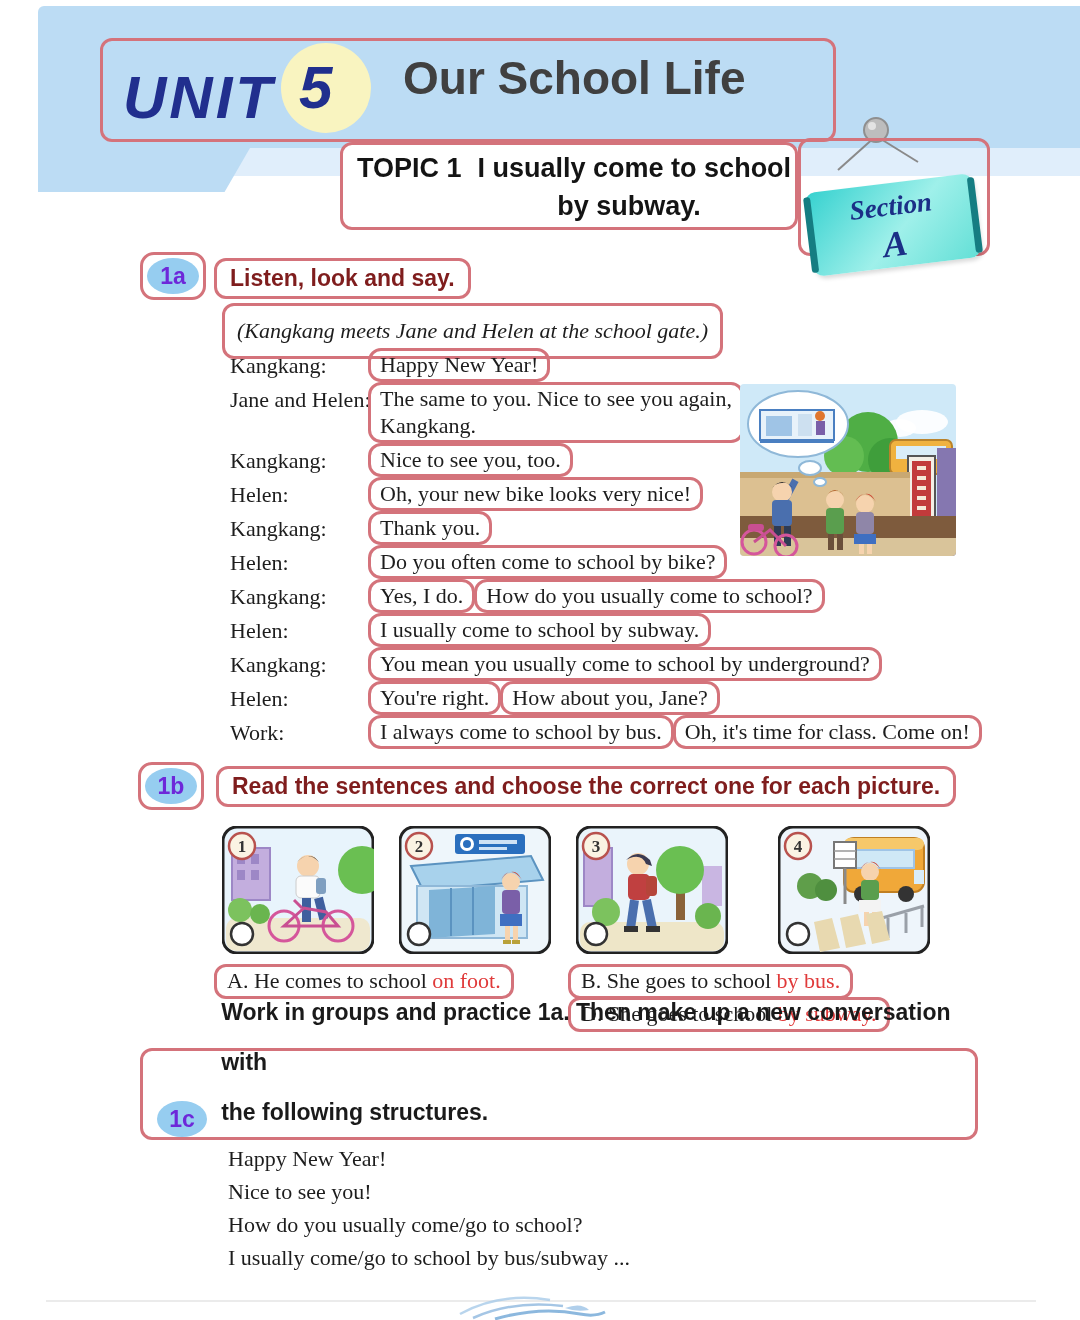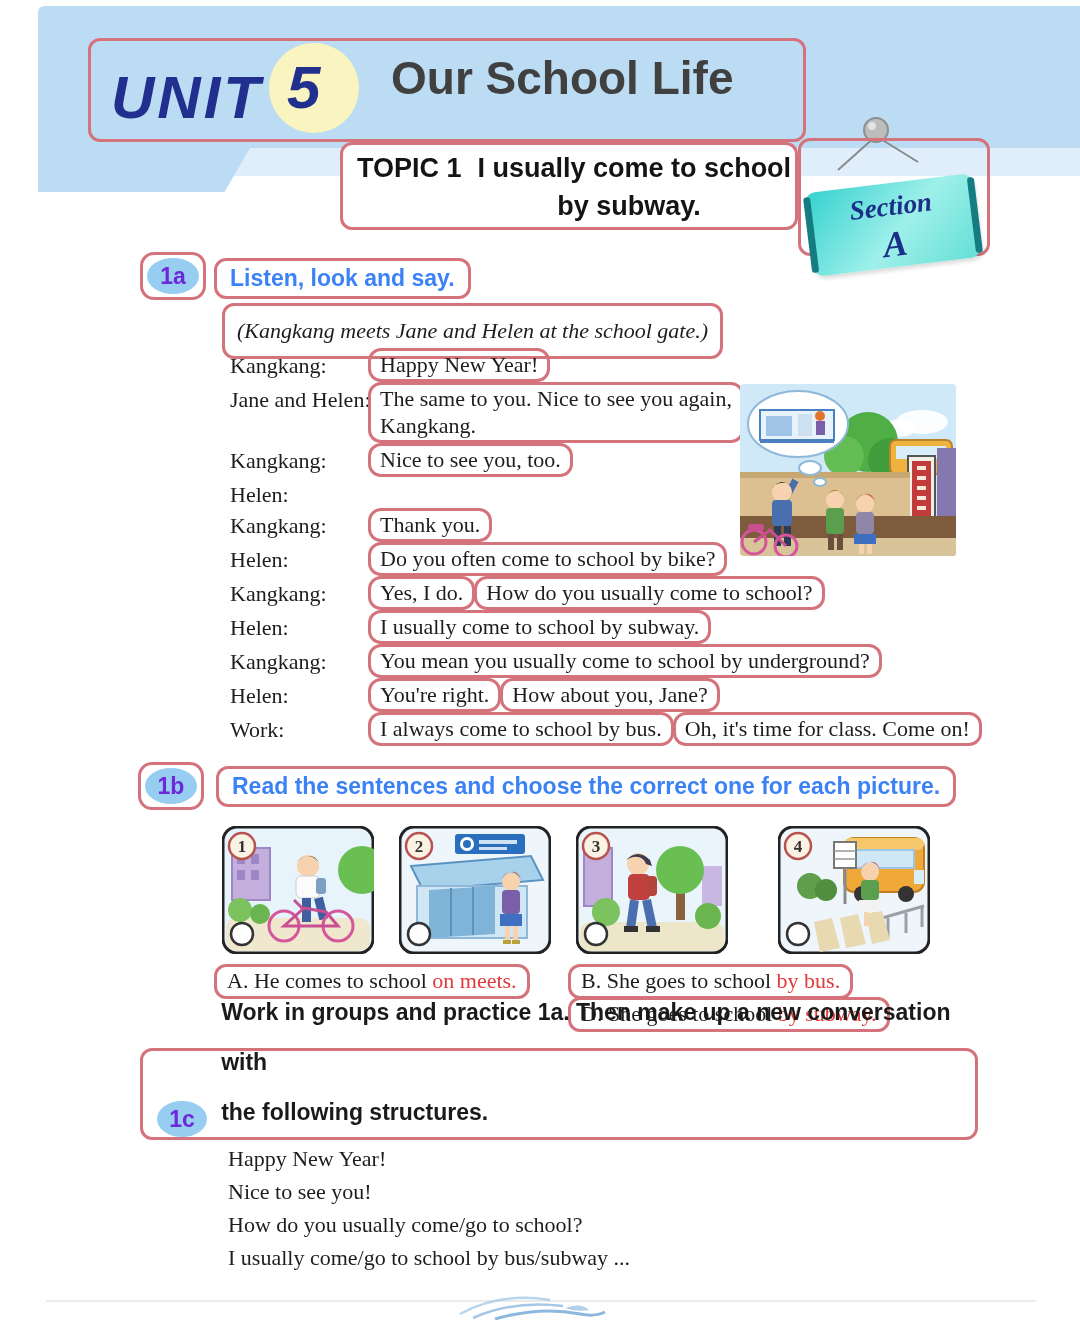--- a/index.html
+++ b/index.html
@@ -7,21 +7,21 @@
         font-family:"Liberation Serif",serif;color:#1d1d1d;}
 
   
   .band{position:absolute;left:38px;top:6px;right:0;height:142px;background:#bcdcf4;border-top-left-radius:6px;}
   .band-strip{position:absolute;left:38px;top:148px;right:0;height:28px;background:#e0eefb;}
   .band-ext{position:absolute;left:38px;top:148px;width:212px;height:44px;background:#bcdcf4;
             clip-path:polygon(0 0,100% 0,88% 100%,0 100%);}
 
   .ann{border:3px solid #d4737b;border-radius:12px;}
 
-  .unit-box{position:absolute;left:88px;top:38px;width:712px;height:98px;}
+  .unit-box{position:absolute;left:100px;top:38px;width:712px;height:98px;padding-left:18px;}
   .unit-word{position:absolute;left:20px;top:22px;font-family:"Liberation Sans",sans-serif;
              font-weight:bold;font-style:italic;font-size:60px;letter-spacing:3px;color:#212f8e;}
   .unit-circle{position:absolute;left:178px;top:2px;width:90px;height:90px;border-radius:50%;background:#f9f4c0;}
   .unit-num{position:absolute;left:196px;top:12px;font-family:"Liberation Sans",sans-serif;
             font-weight:bold;font-style:italic;font-size:60px;color:#212f8e;}
   .unit-title{position:absolute;left:300px;top:10px;font-family:"Liberation Sans",sans-serif;
               font-weight:bold;font-size:46px;color:#404040;}
 
   .topic-box{position:absolute;left:340px;top:142px;width:452px;height:82px;background:#ffffff;
              font-family:"Liberation Sans",sans-serif;font-weight:bold;font-size:27px;color:#141414;}
@@ -39,21 +39,21 @@
   .section-word{position:absolute;left:0;top:8px;width:100%;text-align:center;
                 font-family:"Liberation Serif",serif;font-style:italic;font-weight:bold;font-size:27px;color:#1b2f86;}
   .section-letter{position:absolute;left:0;top:40px;width:100%;text-align:center;
                   font-family:"Liberation Serif",serif;font-style:italic;font-weight:bold;font-size:36px;color:#1b2f86;}
 
   
   .badge-ann{position:absolute;padding:3px 4px;border-radius:14px;}
   .badge{width:52px;height:36px;border-radius:50%;background:#96cdf0;display:flex;align-items:center;justify-content:center;
          font-family:"Liberation Sans",sans-serif;font-weight:bold;font-size:23px;color:#6d28d9;}
   .head-ann{position:absolute;padding:4px 13px;background:#ffffff;
-            font-family:"Liberation Sans",sans-serif;font-weight:bold;font-size:23px;color:#3b82f6;white-space:nowrap;}
+            font-family:"Liberation Sans",sans-serif;font-weight:bold;font-size:23px;color:#7f1d1d;white-space:nowrap;}
 
   
   .stage{position:absolute;left:222px;top:303px;padding:12px 12px;font-style:italic;font-size:22px;white-space:nowrap;}
   .dialogue{position:absolute;left:230px;top:348px;width:770px;font-size:22px;line-height:27px;}
   .drow{display:flex;align-items:flex-start;margin-bottom:0px;}
   .spk{flex:none;width:138px;padding-top:4px;white-space:nowrap;}
   .utts{flex:1;}
   .seg{display:inline-block;border:3px solid #d4737b;border-radius:13px;padding:0px 9px 1px 9px;margin:0 -1px 0 0;vertical-align:top;}
   .seg.wrap{max-width:352px;}
 
@@ -128,20 +128,21 @@
     <div class="drow">
       <span class="spk">Jane and Helen:</span>
       <span class="utts"><span class="seg wrap">The same to you. Nice to see you again, Kangkang.</span></span>
     </div>
     <div class="drow">
       <span class="spk">Kangkang:</span>
       <span class="utts"><span class="seg">Nice to see you, too.</span></span>
     </div>
     <div class="drow">
       <span class="spk">Helen:</span>
+      <span class="utts"><span class="seg">Oh, your new bike looks very nice!</span></span>
     </div>
     <div class="drow">
       <span class="spk">Kangkang:</span>
       <span class="utts"><span class="seg">Thank you.</span></span>
     </div>
     <div class="drow">
       <span class="spk">Helen:</span>
       <span class="utts"><span class="seg">Do you often come to school by bike?</span></span>
     </div>
     <div class="drow">
@@ -387,21 +388,21 @@
         <circle cx="20" cy="20" r="13" fill="#faf3e3" stroke="#b8524e" stroke-width="2.5"></circle>
         <text x="20" y="26" text-anchor="middle" font-family="Liberation Serif,serif" font-size="17" font-weight="bold" fill="#333333">4</text>
         <circle cx="20" cy="108" r="11" fill="#ffffff" stroke="#333333" stroke-width="2.5"></circle>
       </svg>
     </div>
   </div>
 
   <div class="opt ann" style="left:214px;top:964px;">
     <span>A.</span>
     <span>He comes to school</span>
-    <span class="red">on meets.</span>
+    <span class="red">on foot.</span>
   </div>
   <div class="opt ann" style="left:568px;top:964px;">
     <span>B.</span>
     <span>She goes to school</span>
     <span class="red">by bus.</span>
   </div>
   <div class="opt ann" style="left:568px;top:997px;font-family:Liberation Serif, serif;">
     <span>D.</span>
     <span>She goes to school</span>
     <span class="red">by subway.</span>

